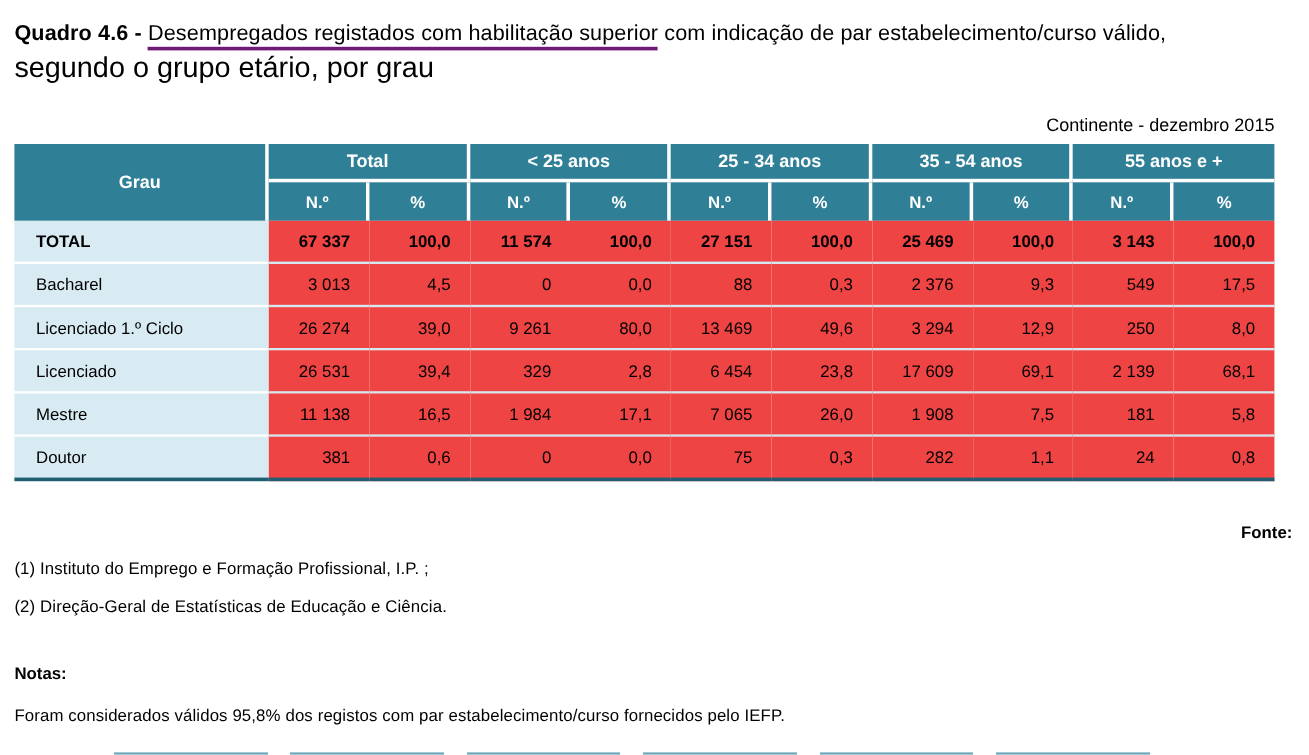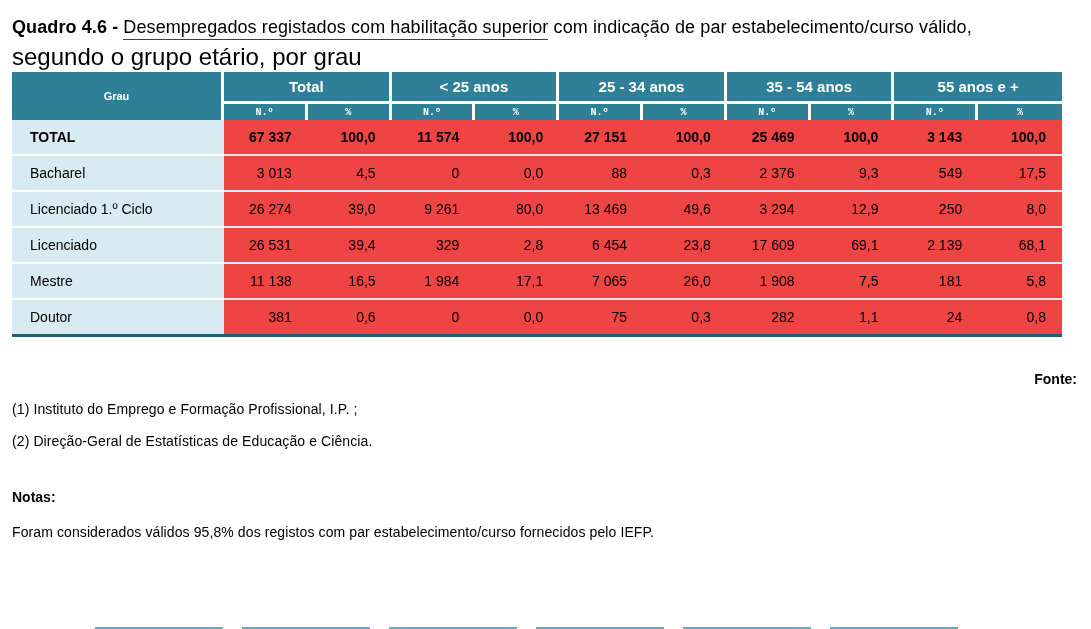--- a/index.html
+++ b/index.html
@@ -6,43 +6,43 @@
   body{
     width:1091px;height:629px;position:relative;overflow:hidden;
     font-family:"Liberation Sans", sans-serif;color:#000;
     -webkit-font-smoothing:antialiased;
   }
   .page{padding:12px 14px 0 12px;}
 
   
   .title{font-size:18px;line-height:30px;letter-spacing:.1px;max-width:1065px;}
   .title .prefix{font-weight:bold;margin-top:24px;}
-  .title .underlined{border-bottom:1px solid #701a75;padding-bottom:2px;}
+  .title .underlined{border-bottom:3px solid #701a75;padding-bottom:2px;}
   .title-line2{font-size:24px;line-height:30px;}
 
   
   .subtitle{
     width:1050px;margin-top:24px;margin-bottom:7px;
     text-align:right;font-size:15px;
   }
 
   
   table.grid{
     width:1050px;table-layout:fixed;border-collapse:separate;border-spacing:0;
   }
   table.grid col.c-label{width:212px;}
   table.grid col.c-num{width:83.8px;}
   thead th{
     background:#2F7F97;color:#fff;font-weight:bold;text-align:center;
     padding:0;vertical-align:middle;
   }
-  th.corner{font-size:11px;border-right:3px solid #fff;margin-left:34px;}
+  th.corner{font-size:15px;border-right:3px solid #fff;margin-left:34px;}
   th.group{font-size:15px;height:29px;border-bottom:3px solid #fff;border-right:3px solid #fff;}
   th.group.last{border-right:none;}
-  th.sub{font-size:10px;height:16px;border-right:3px solid #fff;font-family:Liberation Mono, monospace;}
+  th.sub{font-size:14px;height:32px;border-right:3px solid #fff;}
   th.sub.last{border-right:none;}
 
   tbody td{
     height:32px;font-size:14px;vertical-align:middle;
     border-bottom:2px solid #fff;
   }
   tbody td.label{
     background:#D8EAF2;padding-left:18px;text-align:left;
   }
   tbody td.num{
@@ -69,20 +69,21 @@
 </head>
 <body>
 
 <div class="page">
 
   <div class="title">
     <span class="prefix">Quadro 4.6 - </span><span class="underlined">Desempregados registados com habilitação superior</span><span> com indicação de par estabelecimento/curso válido,</span>
   </div>
   <div class="title-line2">segundo o grupo etário, por grau</div>
 
+  <div class="subtitle">Continente - dezembro 2015</div>
 
   <table class="grid">
     <colgroup>
       <col class="c-label">
       <col class="c-num">
         <col class="c-num">
         <col class="c-num">
         <col class="c-num">
         <col class="c-num">
       <col class="c-num">

